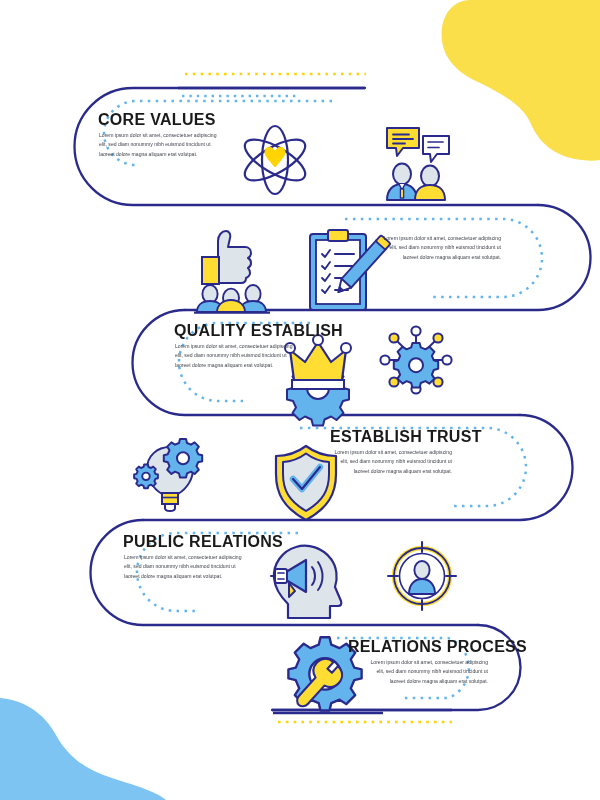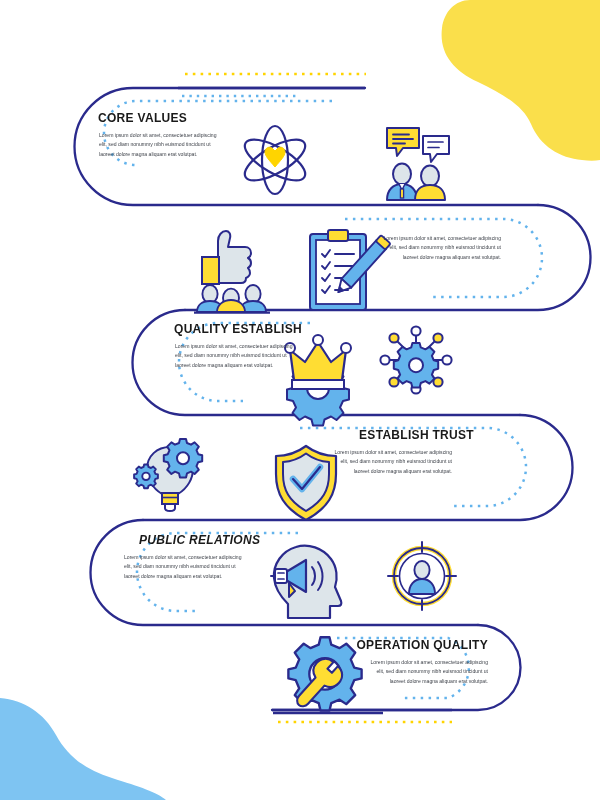--- a/index.html
+++ b/index.html
@@ -9,21 +9,21 @@
     font-family:"Liberation Sans","DejaVu Sans",sans-serif;
   }
   #stage{position:absolute;inset:0;width:600px;height:800px;}
   .layer{position:absolute;left:0;top:0;width:600px;height:800px;}
   svg.layer{overflow:visible;}
 
   .sec-title{
     position:absolute;
     font-family:"Liberation Sans","DejaVu Sans",sans-serif;
     font-weight:bold;
-    font-size:12px;
+    font-size:16px;
     letter-spacing:0.3px;
     color:#1a1a1a;
     white-space:nowrap;
     margin:0;
   }
   .sec-body{
     position:absolute;
     font-family:"Liberation Sans","DejaVu Sans",sans-serif;
     font-size:5.1px;
     line-height:1.85;
@@ -315,23 +315,23 @@
       <h2 class="sec-title align-left" style="left:174px;top:322px;">QUALITY ESTABLISH</h2>
       <p class="sec-body align-left" style="left:175px;top:342px;">Lorem ipsum dolor sit amet, consectetuer adipiscing elit, sed diam nonummy nibh euismod tincidunt ut laoreet dolore magna aliquam erat volutpat.</p>
     </div>
 
     <div>
       <h2 class="sec-title align-right" style="left:330px;top:428px;width:144px;">ESTABLISH TRUST</h2>
       <p class="sec-body align-right" style="left:334px;top:448px;">Lorem ipsum dolor sit amet, consectetuer adipiscing elit, sed diam nonummy nibh euismod tincidunt ut laoreet dolore magna aliquam erat volutpat.</p>
     </div>
 
     <div>
-      <h2 class="sec-title align-left" style="left:139px;top:533px;font-style:italic;">PUBLIC RELATIONS</h2>
+      <h2 class="sec-title align-left" style="left:123px;top:533px;">PUBLIC RELATIONS</h2>
       <p class="sec-body align-left" style="left:124px;top:553px;">Lorem ipsum dolor sit amet, consectetuer adipiscing elit, sed diam nonummy nibh euismod tincidunt ut laoreet dolore magna aliquam erat volutpat.</p>
     </div>
 
     <div>
-      <h2 class="sec-title align-right" style="left:348px;top:638px;width:140px;">OPERATION QUALITY</h2>
+      <h2 class="sec-title align-right" style="left:348px;top:638px;width:140px;">RELATIONS PROCESS</h2>
       <p class="sec-body align-right" style="left:370px;top:658px;">Lorem ipsum dolor sit amet, consectetuer adipiscing elit, sed diam nonummy nibh euismod tincidunt ut laoreet dolore magna aliquam erat volutpat.</p>
     </div>
 
   </div>
 </div>
 
 </body></html>

